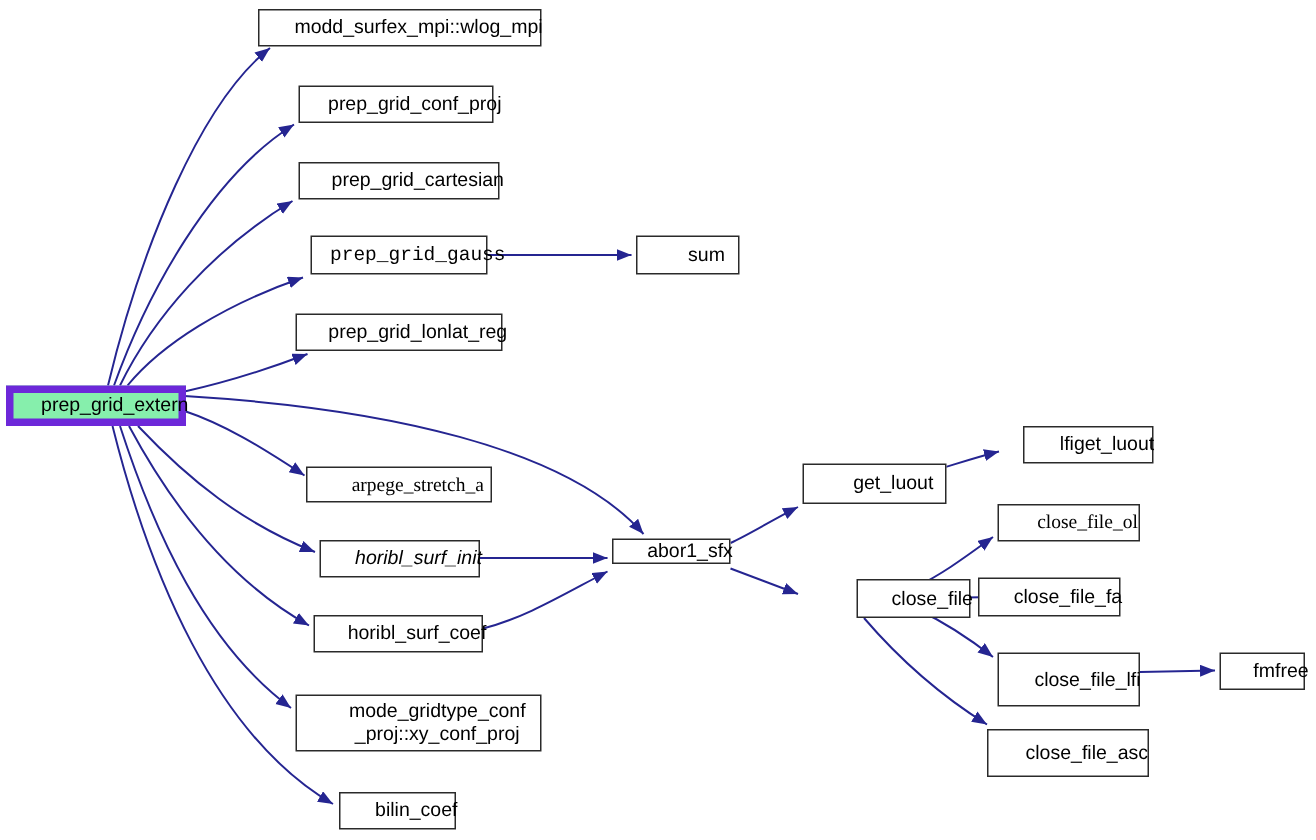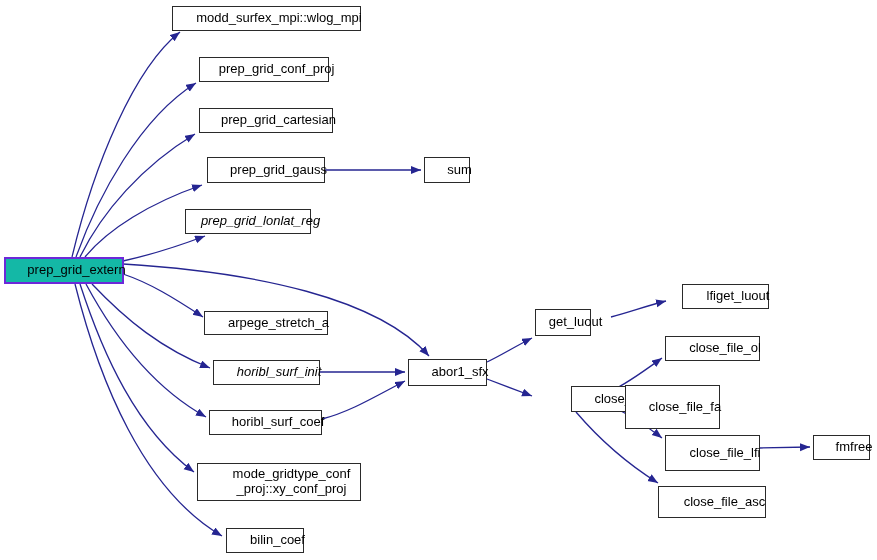--- a/index.html
+++ b/index.html
@@ -28,22 +28,22 @@
     line-height: 1.15;
     display: flex;
     align-items: center;
     justify-content: center;
     text-align: center;
     white-space: pre-line;
     cursor: pointer;
     padding-left: 25px;
   }
   .node.highlight {
-    background: #14b8a6;
-    border: 2px solid #6d28d9;
+    background: #86efac;
+    border: 5px solid #6d28d9;
     cursor: default;
   }
   .edge {
     fill: none;
     stroke-width: 1.3px;
   }
 </style>
 </head>
 <body>
 
@@ -77,32 +77,32 @@
         <path d="M611,406 C628,414 644,424 662,438" class="edge" stroke="#252591" marker-end="url(#arrow)"></path>
         <path d="M576,412 C600,440 626,463 658,483" class="edge" stroke="#252591" marker-end="url(#arrow)"></path>
         <path d="M760,448 L810,447" class="edge" stroke="#252591" marker-end="url(#arrow)"></path>
       </g>
   </svg>
   <div id="nodes">
       <div class="node highlight" style="left: 4px; top: 257px; width: 120px; height: 27px;"><span>prep_grid_extern</span></div>
       <div class="node" style="left: 172px; top: 6px; width: 189px; height: 25px;"><span>modd_surfex_mpi::wlog_mpi</span></div>
       <div class="node" style="left: 199px; top: 57px; width: 130px; height: 25px;"><span>prep_grid_conf_proj</span></div>
       <div class="node" style="left: 199px; top: 108px; width: 134px; height: 25px;"><span>prep_grid_cartesian</span></div>
-      <div class="node" style="left: 207px; top: 157px; width: 118px; height: 26px;"><span>prep_grid_gauss</span></div>
-      <div class="node" style="left: 424px; top: 157px; width: 46px; height: 26px;"><span>sum</span></div>
-      <div class="node" style="left: 185px; top: 209px; width: 126px; height: 25px; font-style: italic;"><span>prep_grid_lonlat_reg</span></div>
-      <div class="node" style="left: 204px; top: 311px; width: 124px; height: 24px;"><span>arpege_stretch_a</span></div>
+      <div class="node" style="left: 207px; top: 157px; width: 118px; height: 26px; font-family: Liberation Mono, monospace;"><span>prep_grid_gauss</span></div>
+      <div class="node" style="left: 424px; top: 157px; width: 69px; height: 26px;"><span>sum</span></div>
+      <div class="node" style="left: 197px; top: 209px; width: 138px; height: 25px;"><span>prep_grid_lonlat_reg</span></div>
+      <div class="node" style="left: 204px; top: 311px; width: 124px; height: 24px; font-family: Liberation Serif, serif;"><span>arpege_stretch_a</span></div>
       <div class="node" style="left: 213px; top: 360px; width: 107px; height: 25px; font-style: italic;"><span>horibl_surf_init</span></div>
       <div class="node" style="left: 209px; top: 410px; width: 113px; height: 25px;"><span>horibl_surf_coef</span></div>
       <div class="node" style="left: 197px; top: 463px; width: 164px; height: 38px;"><span>mode_gridtype_conf
 _proj::xy_conf_proj</span></div>
       <div class="node" style="left: 226px; top: 528px; width: 78px; height: 25px;"><span>bilin_coef</span></div>
-      <div class="node" style="left: 408px; top: 359px; width: 79px; height: 27px;"><span>abor1_sfx</span></div>
-      <div class="node" style="left: 535px; top: 309px; width: 56px; height: 27px;"><span>get_luout</span></div>
+      <div class="node" style="left: 408px; top: 359px; width: 79px; height: 17px;"><span>abor1_sfx</span></div>
+      <div class="node" style="left: 535px; top: 309px; width: 96px; height: 27px;"><span>get_luout</span></div>
       <div class="node" style="left: 669px; top: 284px; width: 87px; height: 25px; margin-left: 13px;"><span>lfiget_luout</span></div>
-      <div class="node" style="left: 665px; top: 336px; width: 95px; height: 25px;"><span>close_file_ol</span></div>
+      <div class="node" style="left: 665px; top: 336px; width: 95px; height: 25px; font-family: Liberation Serif, serif;"><span>close_file_ol</span></div>
       <div class="node" style="left: 535px; top: 386px; width: 76px; height: 26px; margin-left: 36px;"><span>close_file</span></div>
-      <div class="node" style="left: 625px; top: 385px; width: 95px; height: 44px;"><span>close_file_fa</span></div>
+      <div class="node" style="left: 652px; top: 385px; width: 95px; height: 26px;"><span>close_file_fa</span></div>
       <div class="node" style="left: 665px; top: 435px; width: 95px; height: 36px;"><span>close_file_lfi</span></div>
       <div class="node" style="left: 813px; top: 435px; width: 57px; height: 25px;"><span>fmfree</span></div>
       <div class="node" style="left: 658px; top: 486px; width: 108px; height: 32px;"><span>close_file_asc</span></div>
     </div>
 </div>
 
 </body></html>

